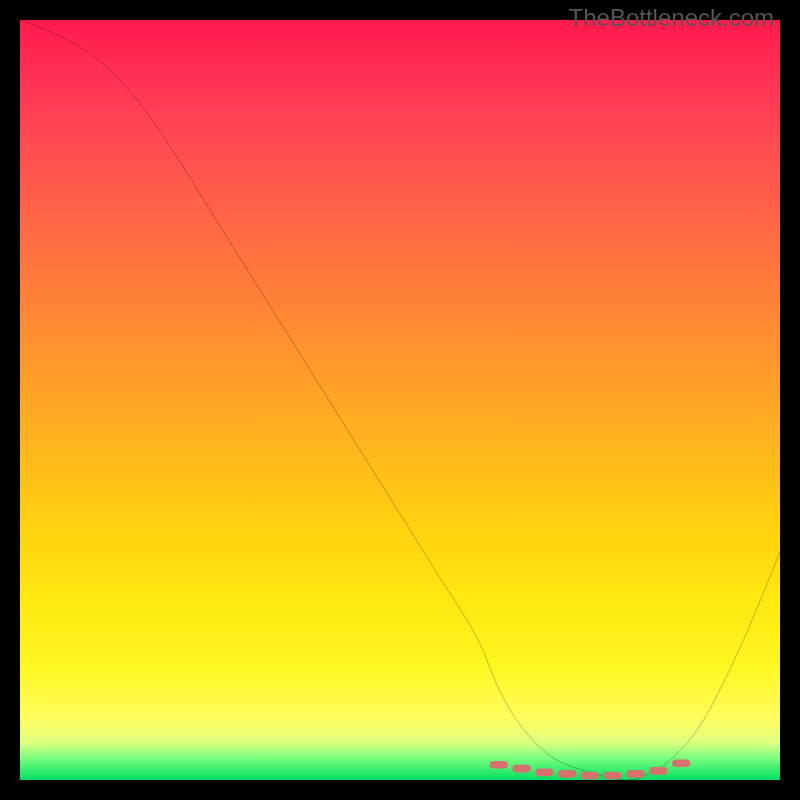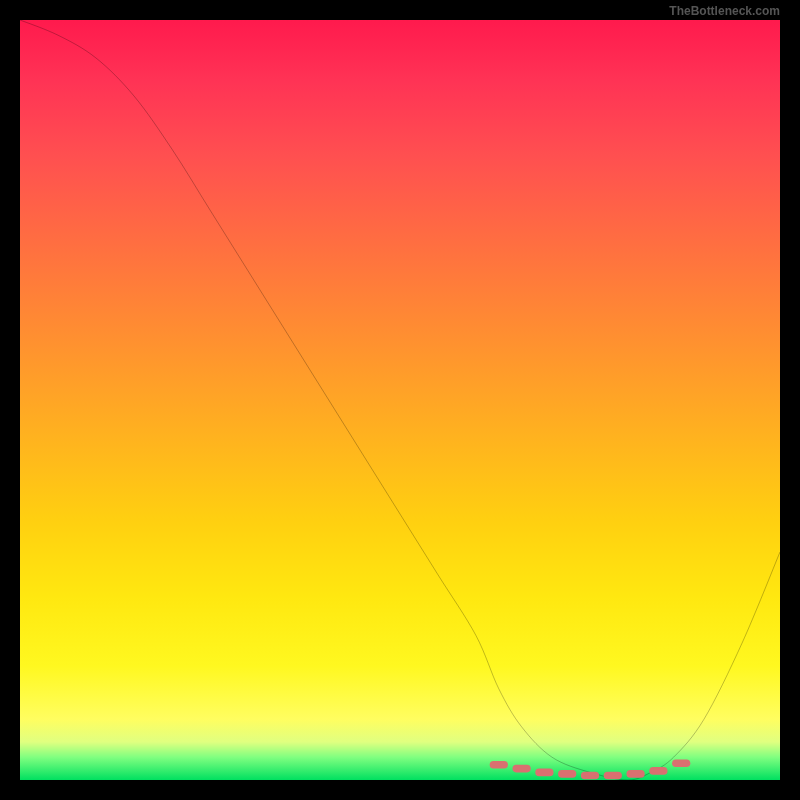--- a/index.html
+++ b/index.html
@@ -6,24 +6,24 @@
   body {
     width: 800px;
     height: 800px;
     background: #000;
     position: relative;
     font-family: Arial, sans-serif;
   }
   .watermark {
     position: absolute;
     top: 4px;
-    right: 20px;
+    right: 26px;
     color: #555;
-    font-size: 12px;
-    font-weight: bold;
+    font-size: 24px;
+    font-weight: normal;
     z-index: 10;
   }
   .plot-area {
     position: absolute;
     left: 20px;
     top: 20px;
     width: 760px;
     height: 760px;
     background: linear-gradient(to bottom,
       #ff1a4d 0%,

